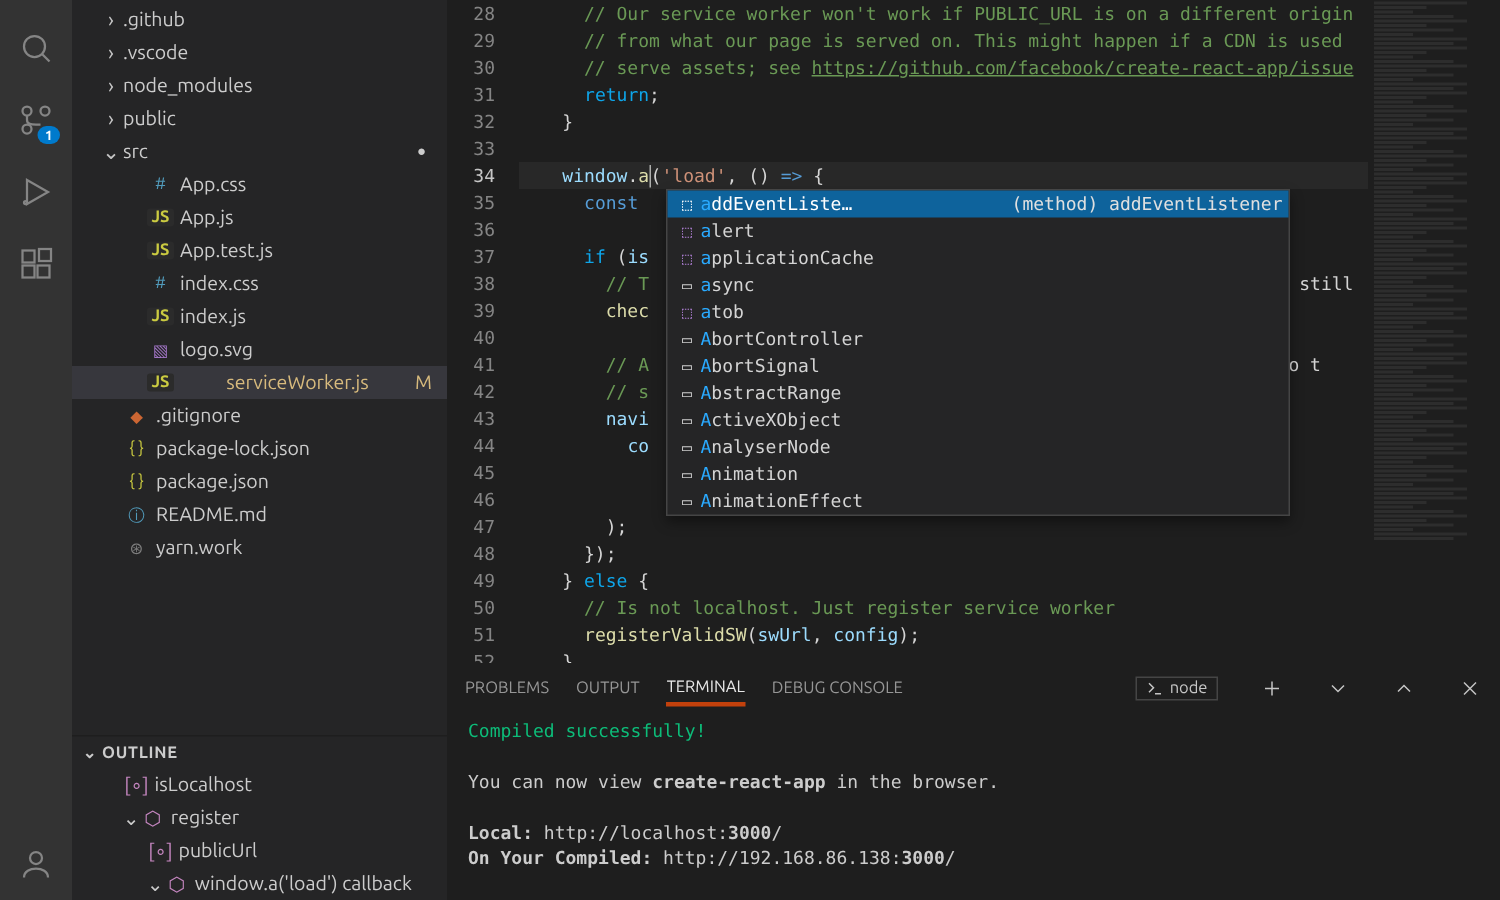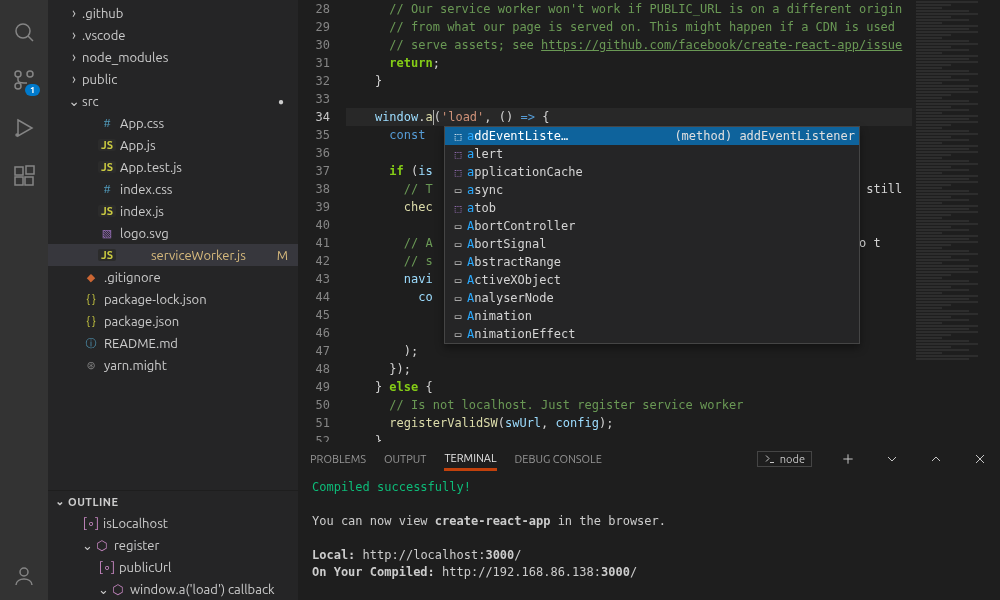--- a/index.html
+++ b/index.html
@@ -153,21 +153,21 @@
   white-space: pre;
   overflow: hidden;
 }
 .code-line { height: 18px; }
 .code-line.hl { background: #282828; }
 .tok-kw { color: #569cd6; }
 .tok-str { color: #ce9178; }
 .tok-com { color: #6a9955; }
 .tok-fn { color: #dcdcaa; }
 .tok-var { color: #9cdcfe; }
-.tok-ctrl { color: #84cc16; font-weight: bold; }
+.tok-ctrl { color: #0ea5e9; }
 .tok-link { color: #6a9955; text-decoration: underline; }
 .cursor {
   display: inline-block;
   width: 1px;
   height: 15px;
   background: #aeafad;
   vertical-align: text-top;
   margin-bottom:-2px;
 }
 .minimap {
@@ -359,21 +359,21 @@
         <span class="label">package.json</span>
       </div>
       <div class="tree-item indent-1">
         <span class="arrow"></span>
         <span class="file-icon ic-md">ⓘ</span>
         <span class="label">README.md</span>
       </div>
       <div class="tree-item indent-1">
         <span class="arrow"></span>
         <span class="file-icon ic-lock">⊛</span>
-        <span class="label">yarn.might</span>
+        <span class="label">yarn.work</span>
       </div>
     </div>
   <div class="outline-header">
     <span class="arrow">⌄</span>
     <span>OUTLINE</span>
   </div>
   <div class="outline-tree" id="outline-tree">
       <div class="outline-item indent-2">
         <span class="arrow"></span>
         <span class="sym sym-var">[∘]</span>

